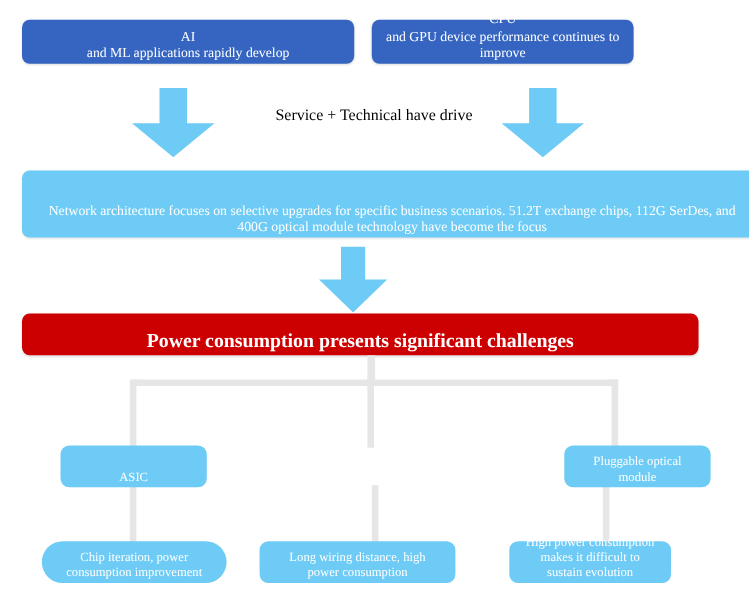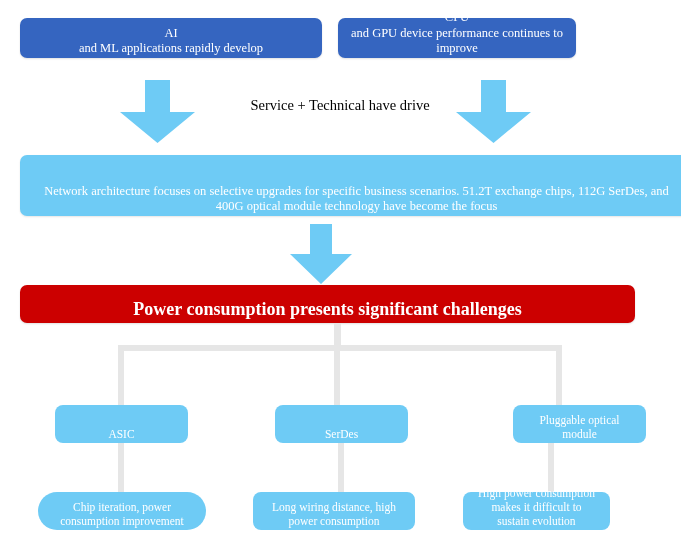--- a/index.html
+++ b/index.html
@@ -68,21 +68,21 @@
   
   #box-pow  { left: 20px;  top: 285px; width: 615px; height: 38px; }
 
   
   #cat-asic { left: 55px;  top: 405px; width: 133px; height: 38px; }
   #cat-ser  { left: 275px; top: 405px; width: 133px; height: 38px; }
   #cat-plug { left: 485px; top: 405px; width: 133px; height: 38px; margin-left: 28px; }
 
   
   #leaf-asic { left: 38px;  top: 492px; width: 168px; height: 38px; border-radius: 19px; }
-  #leaf-ser  { left: 253px; top: 492px; width: 162px; height: 38px; }
+  #leaf-ser  { left: 236px; top: 492px; width: 178px; height: 38px; }
   #leaf-plug { left: 463px; top: 492px; width: 147px; height: 38px; }
 
   
   .conn {
     position: absolute;
     background: #e6e6e6;
   }
   
   #conn-trunk { left: 334px; top: 323px; width: 7px;  height: 28px; }
   
@@ -167,23 +167,20 @@
   <div class="conn" id="conn-drop-m"></div>
   <div class="conn" id="conn-drop-r"></div>
   <div class="conn" id="conn-leaf-l"></div>
   <div class="conn" id="conn-leaf-m"></div>
   <div class="conn" id="conn-leaf-r"></div>
 
   <div class="node node-cat" id="cat-asic">
     <span>ASIC</span>
   </div>
 
-  <div class="node node-cat" id="cat-ser">
-    <span>SerDes</span>
-  </div>
 
   <div class="node node-cat" id="cat-plug">
     <span>Pluggable optical module</span>
   </div>
 
   <div class="node node-leaf" id="leaf-asic">
     <span>Chip iteration, power consumption improvement</span>
   </div>
 
   <div class="node node-leaf" id="leaf-ser">

